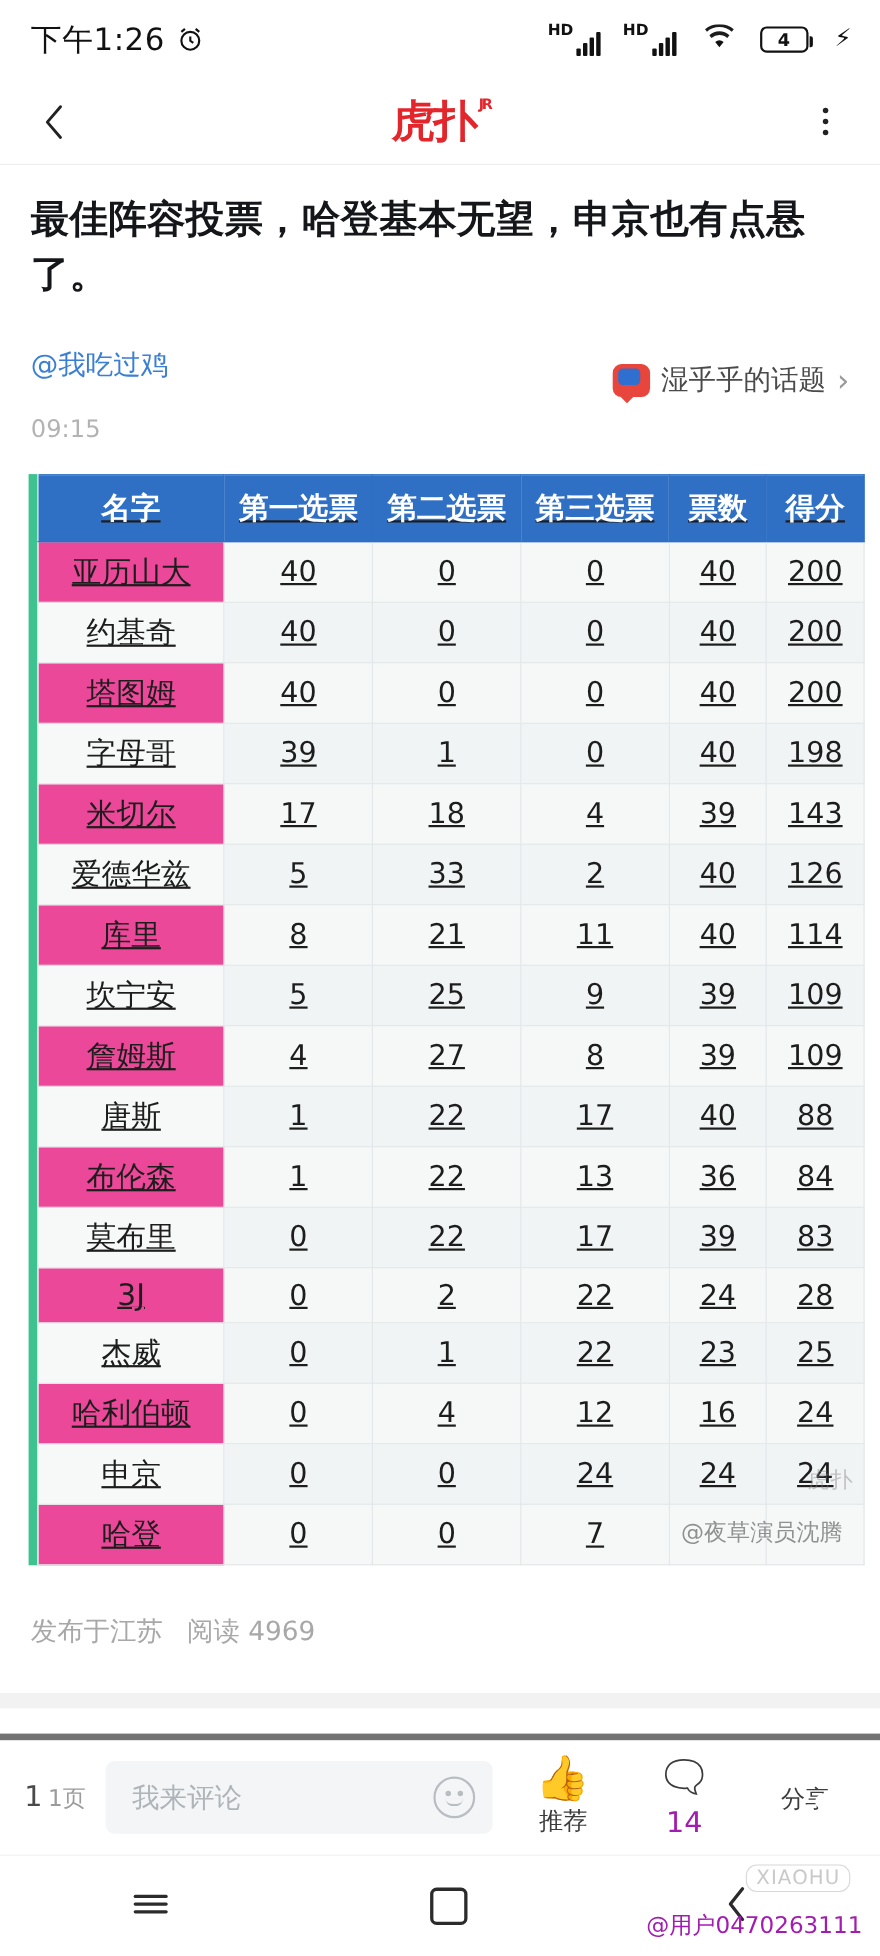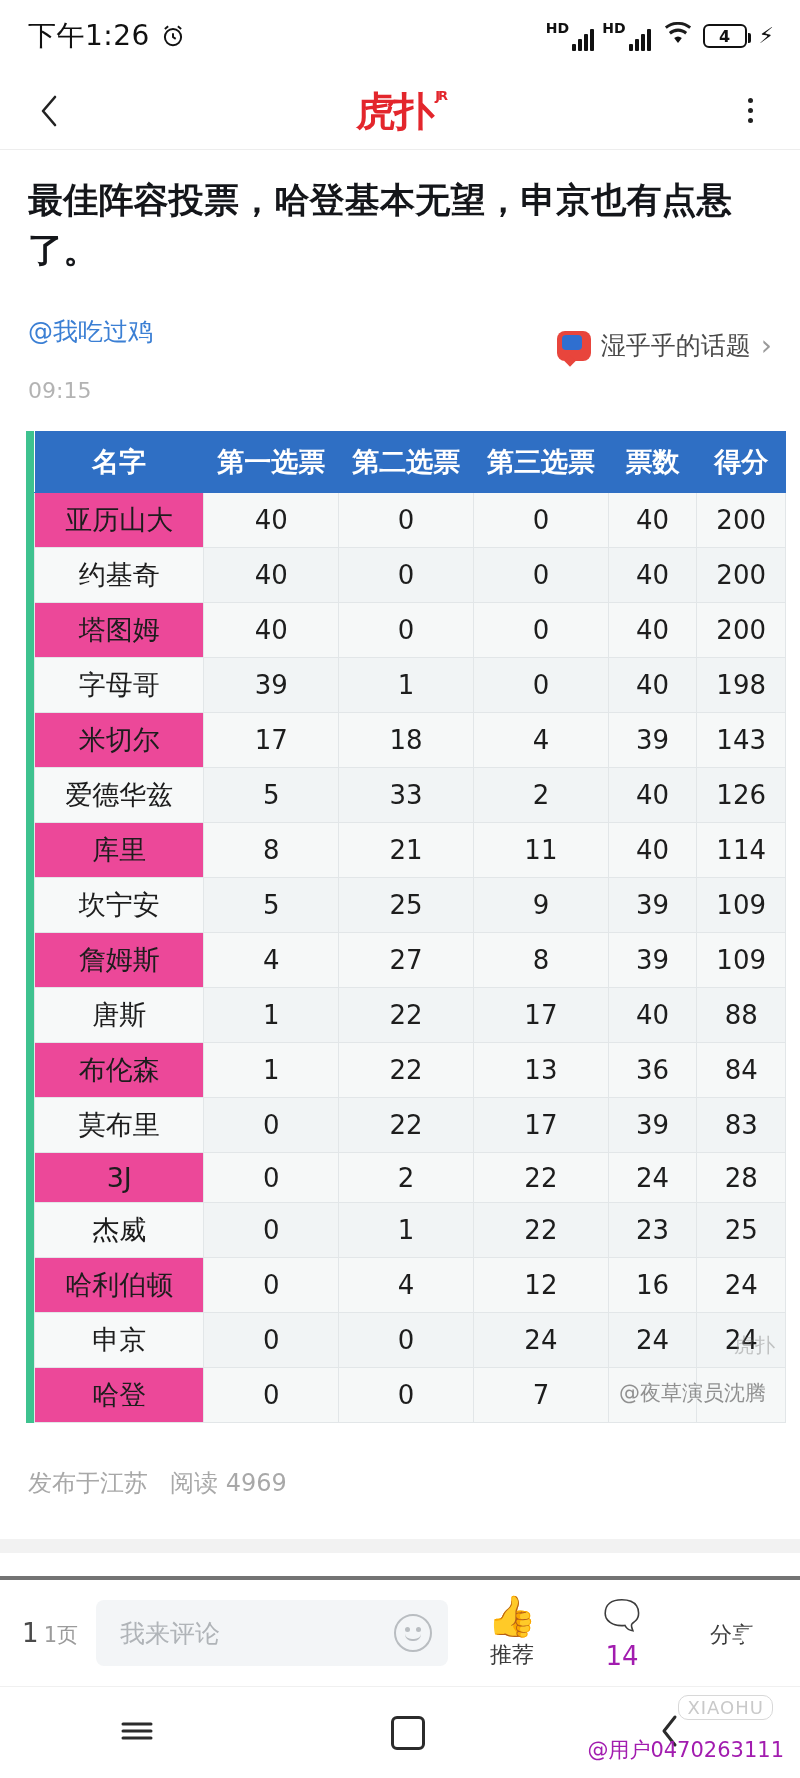--- a/index.html
+++ b/index.html
@@ -17,21 +17,21 @@
   .statusbar {
     height: 72px;
     display: flex; align-items: center; justify-content: space-between;
     padding: 0 26px 0 28px;
     background: #fff;
   }
   .sb-left { display: flex; align-items: center; gap: 10px; }
   .sb-time { font-size: 28px; font-weight: 500; letter-spacing: .5px; color:#111; }
   .sb-alarm { width: 26px; height: 26px; position: relative; display:inline-block;}
   .sb-alarm svg { display:block; }
-  .sb-right { display: flex; align-items: center; gap: 8px; }
+  .sb-right { display: flex; align-items: center; gap: 20px; }
   .hd-wrap { display:flex; align-items:flex-end; gap:3px; }
   .hd-label { font-size: 14px; font-weight: 700; line-height: 1; margin-bottom: 16px;}
   .bars { display:flex; align-items:flex-end; gap:2px; height: 24px;}
   .bars i { display:block; width:4px; background:#111; border-radius:1px;}
   .bars i:nth-child(1){height:7px;} .bars i:nth-child(2){height:12px;}
   .bars i:nth-child(3){height:17px;} .bars i:nth-child(4){height:22px;}
   .wifi { margin: 0 2px 0 4px; }
   .batt {
     width: 44px; height: 24px; border: 2.5px solid #111; border-radius: 6px;
     display:flex; align-items:center; justify-content:center; font-size:16px; font-weight:600;
@@ -89,20 +89,21 @@
     border-left: 8px solid #3ec28f;
     background: #fbfcfc;
     width: 760px; margin-left: 26px;
     padding: 0;
     position: relative;
   }
   table.vote {
     border-collapse: collapse; width: 100%;
     font-size: 26px; color: #1d1d1d;
     table-layout: fixed;
+    text-decoration: underline;
   }
   table.vote th {
     background:#2f6fc4; color:#fff; font-weight:700; font-size: 27px;
     padding: 12px 0; border: 1px solid #2f6fc4; text-align:center;
   }
   table.vote th:first-child { border-left: none; }
   table.vote td {
     text-align:center; padding: 9px 0; border: 1px solid #e2e6e8;
     background: #f6f8f8;
   }
@@ -134,21 +135,21 @@
   .sort-tabs { display:flex; align-items:center; background:#f2f4f7; border-radius: 10px; overflow:hidden;}
   .sort-tab {
     padding: 12px 24px; font-size: 25px; color:#9aa0a6;
   }
   .sort-tab.active { background:#fff; color:#1b1b1b; font-weight:700; border-radius: 8px; box-shadow: 0 0 2px rgba(0,0,0,.12);}
   .sort-tab.plain { background: transparent; }
 
   
   .bottombar {
     position:absolute; left:0; right:0; bottom: 92px;
-    height: 110px; background:#fff; border-top:4px solid #737373;
+    height: 110px; background:#fff; border-top:6px solid #737373;
     display:flex; align-items:center; padding: 0 22px; gap: 18px;
   }
   .pager { width: 56px; text-align:center; color:#9b9b9b; line-height:1.25;}
   .pager .num { font-size: 26px; color:#4a4a4a;}
   .pager .lbl { font-size: 21px;}
   .comment-box {
     flex: 1; height: 66px; background:#f3f5f7; border-radius: 8px;
     display:flex; align-items:center; justify-content:space-between;
     padding: 0 16px 0 24px; color:#b0b4b8; font-size: 25px;
   }

